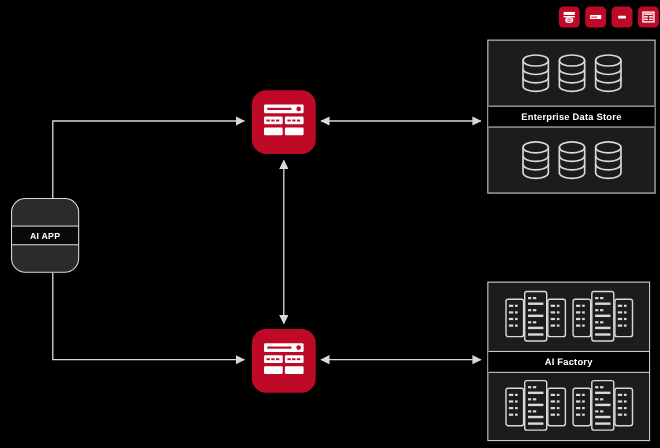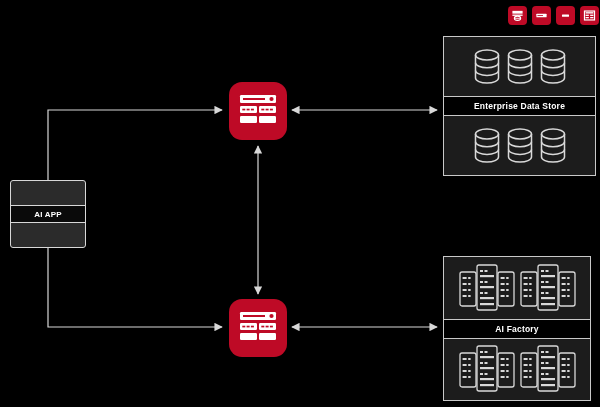--- a/index.html
+++ b/index.html
@@ -49,24 +49,24 @@
     align-items: center;
     justify-content: center;
     box-sizing: border-box;
   }
 
   
   #ai-app {
     position: absolute;
     left: 10px;
     top: 180px;
-    width: 76px;
+    width: 62px;
     height: 68px;
     border: 1px solid #d8d8d8;
-    border-radius: 3px;
+    border-radius: 13px;
     background: #2b2b2b;
     box-sizing: border-box;
     display: flex;
     flex-direction: column;
     overflow: hidden;
     z-index: 30;
     justify-content: space-between;
   }
   #ai-app .seg-top { flex: 1 1 auto; }
   #ai-app .seg-bot { flex: 1 1 auto; }

